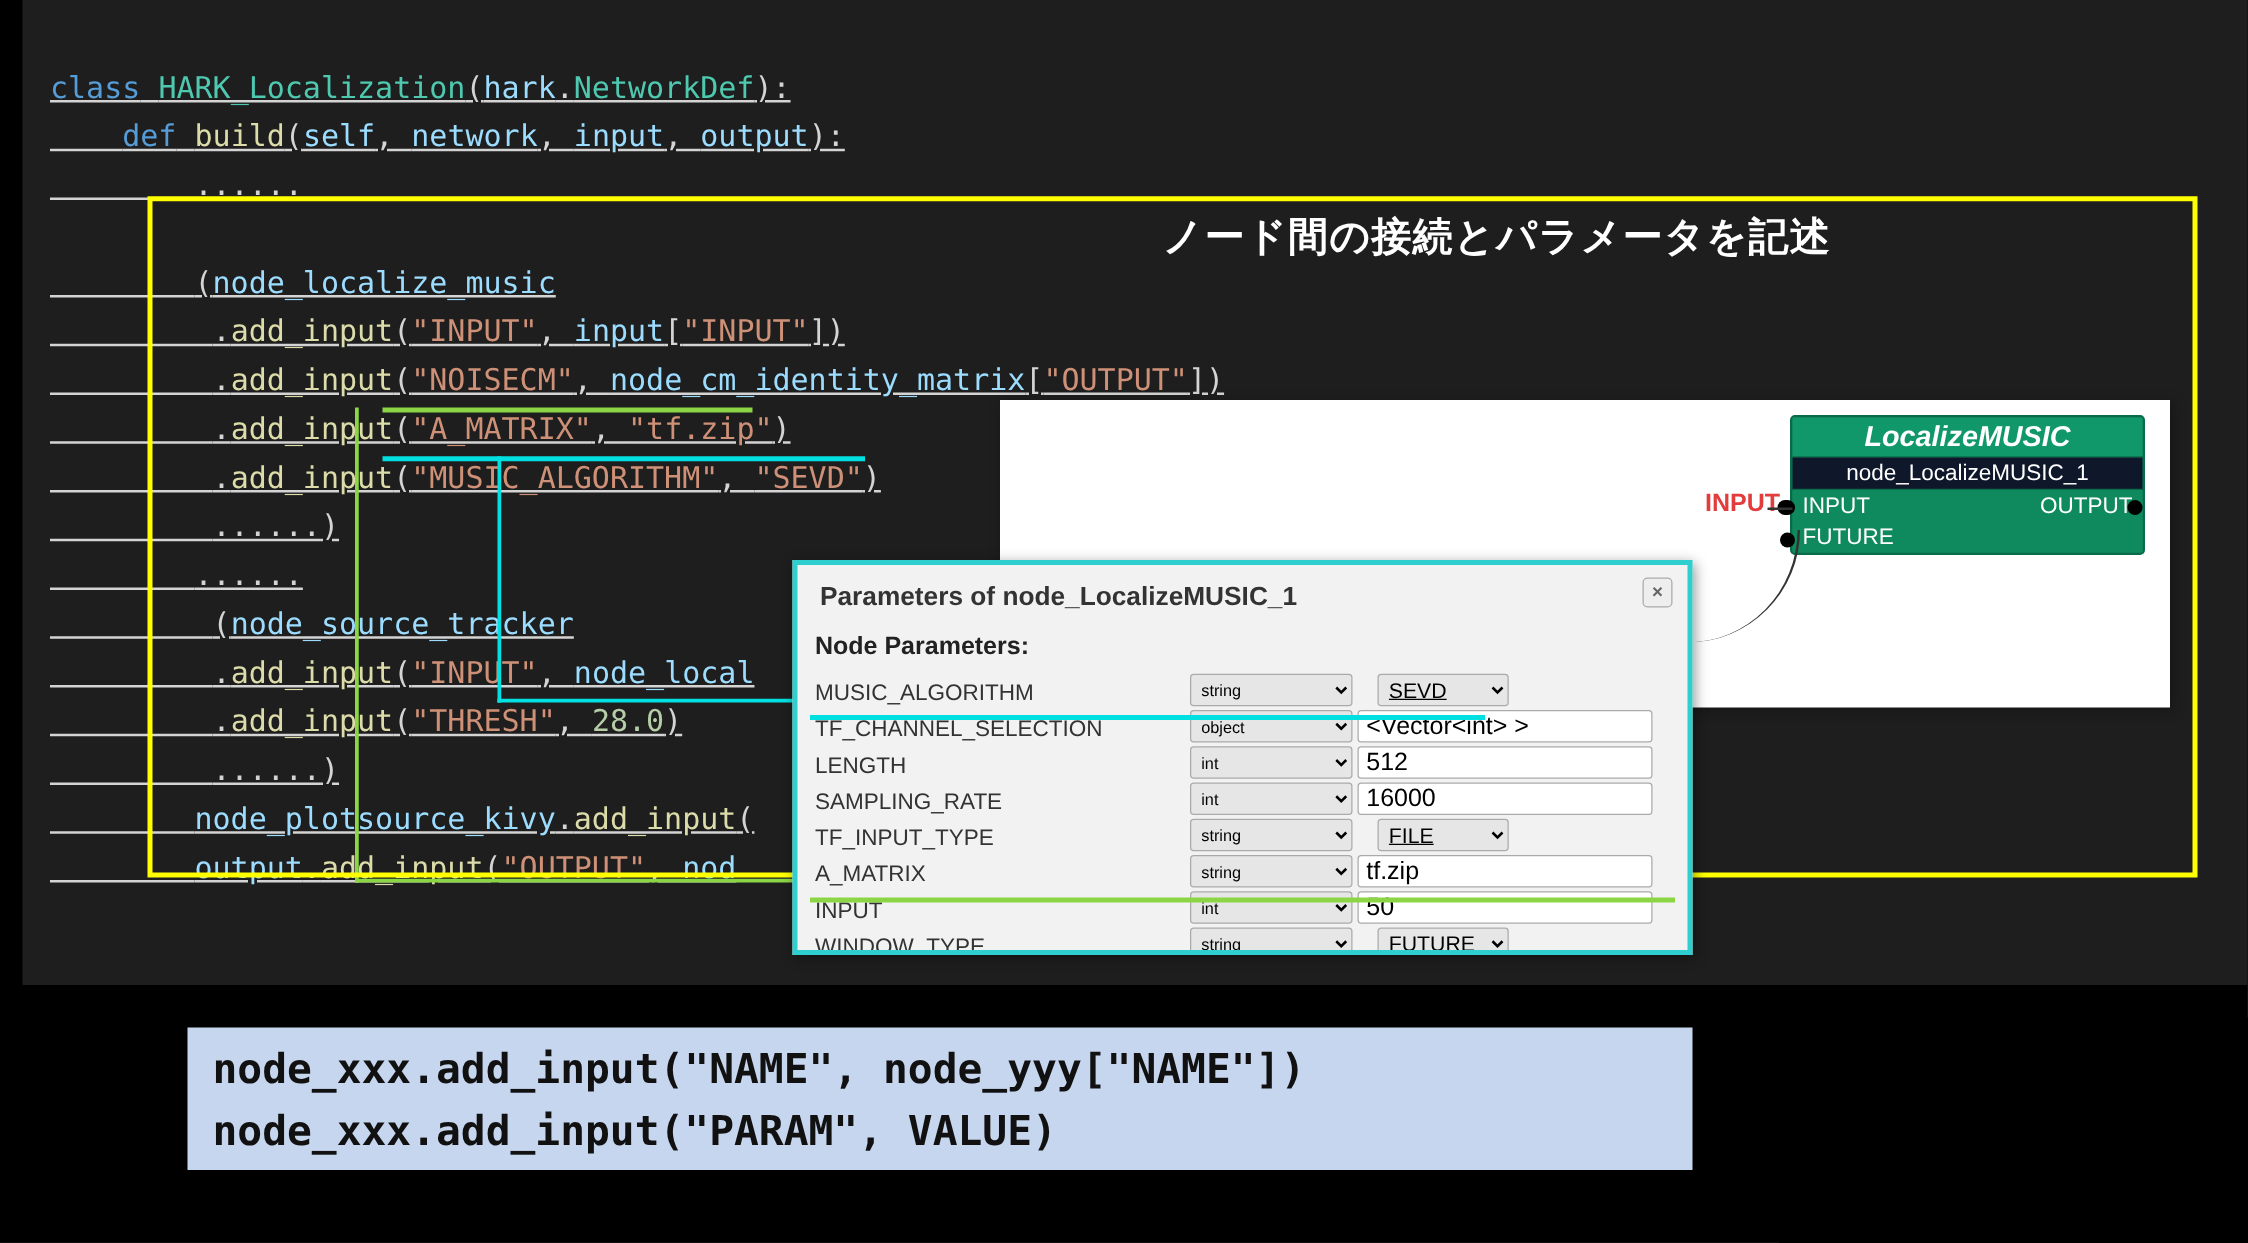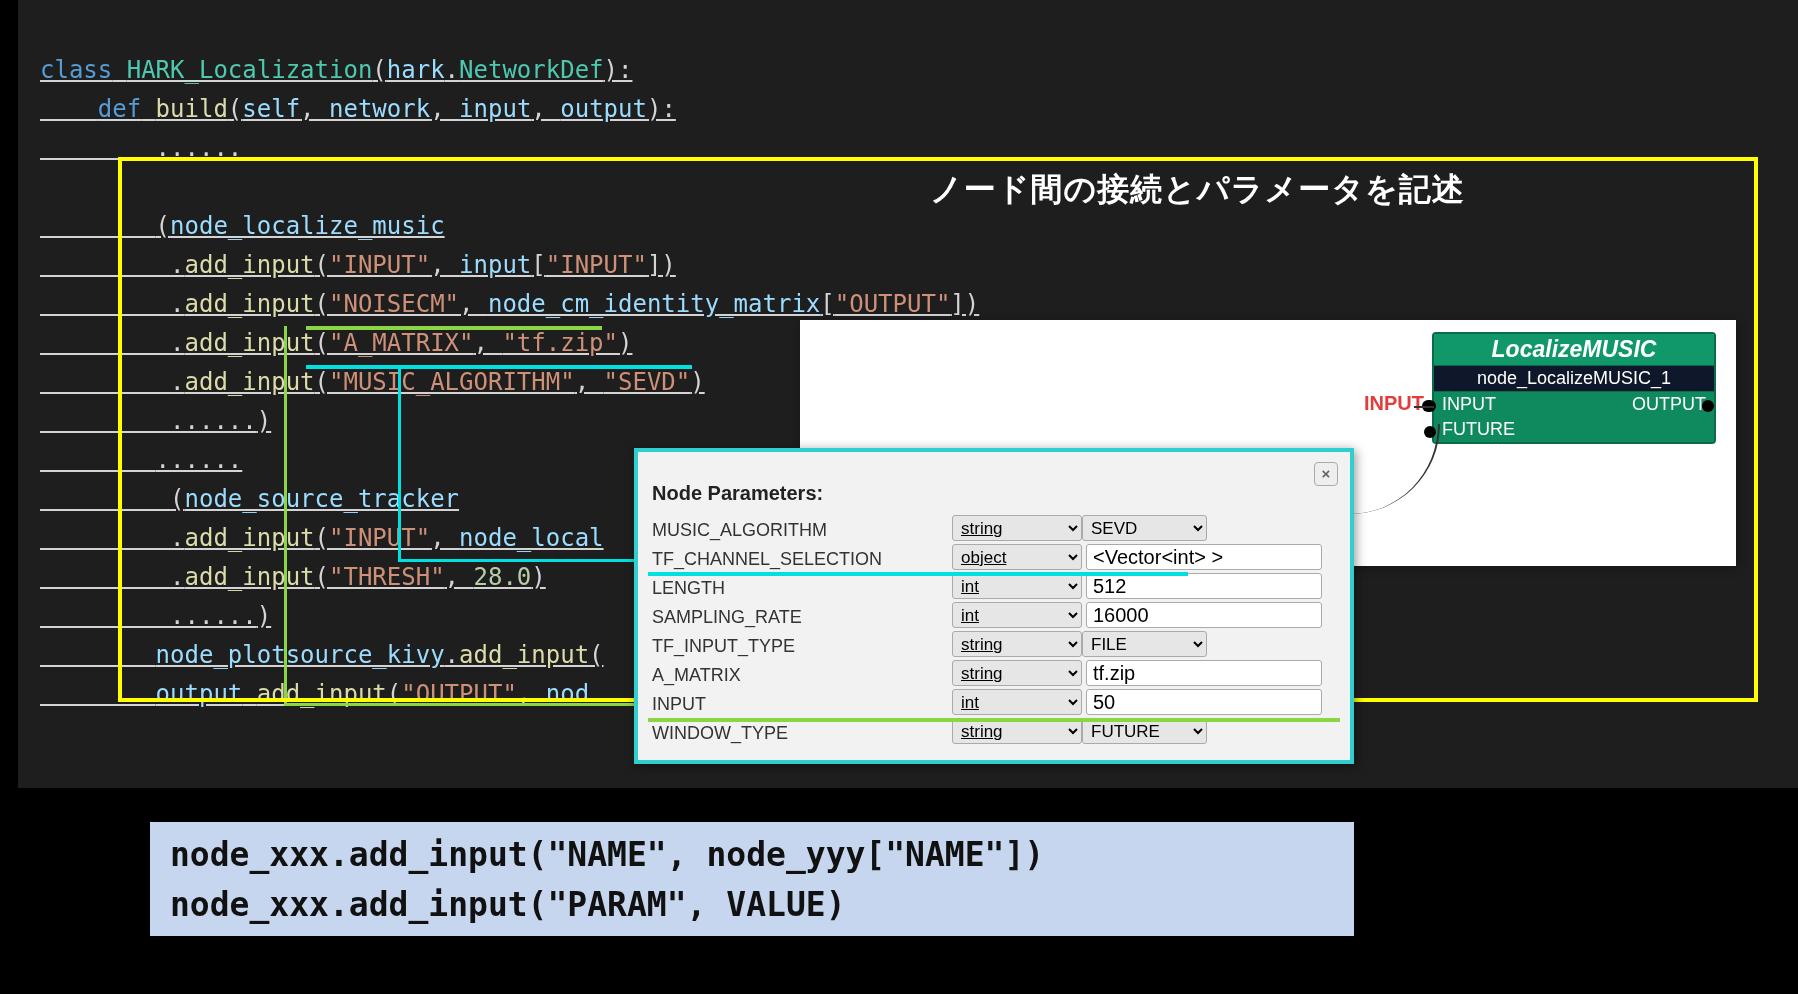--- a/index.html
+++ b/index.html
@@ -120,33 +120,33 @@
     align-items: flex-end;
     padding: 1px 14px;
     height: 29px;
     font-size: 18px;
   }
   .param-name { width: 300px; color: #333; }
   .param-type {
     width: 130px; height: 26px;
     background: #e6e6e6;
     border: 1px solid #aaa;
+    font-size: 13px;
+    padding-left: 4px;
+    border-radius: 3px;
+  }
+  .param-value-select {
+    width: 105px; height: 26px;
+    background: #e6e6e6;
+    border: 1px solid #aaa;
     font-size: 17px;
+    margin-left: 20px;
     padding-left: 4px;
     border-radius: 3px;
     text-decoration: underline;
-  }
-  .param-value-select {
-    width: 125px; height: 26px;
-    background: #e6e6e6;
-    border: 1px solid #aaa;
-    font-size: 17px;
-    margin-left: 0;
-    padding-left: 4px;
-    border-radius: 3px;
   }
   .param-value-input {
     width: 236px; height: 26px;
     background: #fff;
     border: 1px solid #aaa;
     font-size: 20px;
     margin-left: 4px;
     padding-left: 6px;
     border-radius: 3px;
   }
@@ -302,20 +302,21 @@
   <div class="port-dot" style="right:300px; top:106px;"></div>
   <div class="port-dot" style="right:22px; top:80px;"></div>
 
   <div class="wire" style="right:302px; top:86px; width:20px;"></div>
 
   <div class="wire-curve" style="right:296px; top:104px; width:240px; height:90px; border-top:none; border-left:none; border-bottom:none; border-right:2px solid #333; border-radius:0 0 120px 0;"></div>
 </div>
 
 <div class="dialog">
   <div class="dialog-title">
+    <span>Parameters of node_LocalizeMUSIC_1</span>
     <div class="dialog-close">×</div>
   </div>
   <div class="dialog-sub">Node Parameters:</div>
   <div id="param-rows">
       <div class="param-row">
         <div class="param-name">MUSIC_ALGORITHM</div>
         <select class="param-type"><option>string</option></select>
         <select class="param-value-select"><option>SEVD</option></select>
       </div>
       <div class="param-row">

